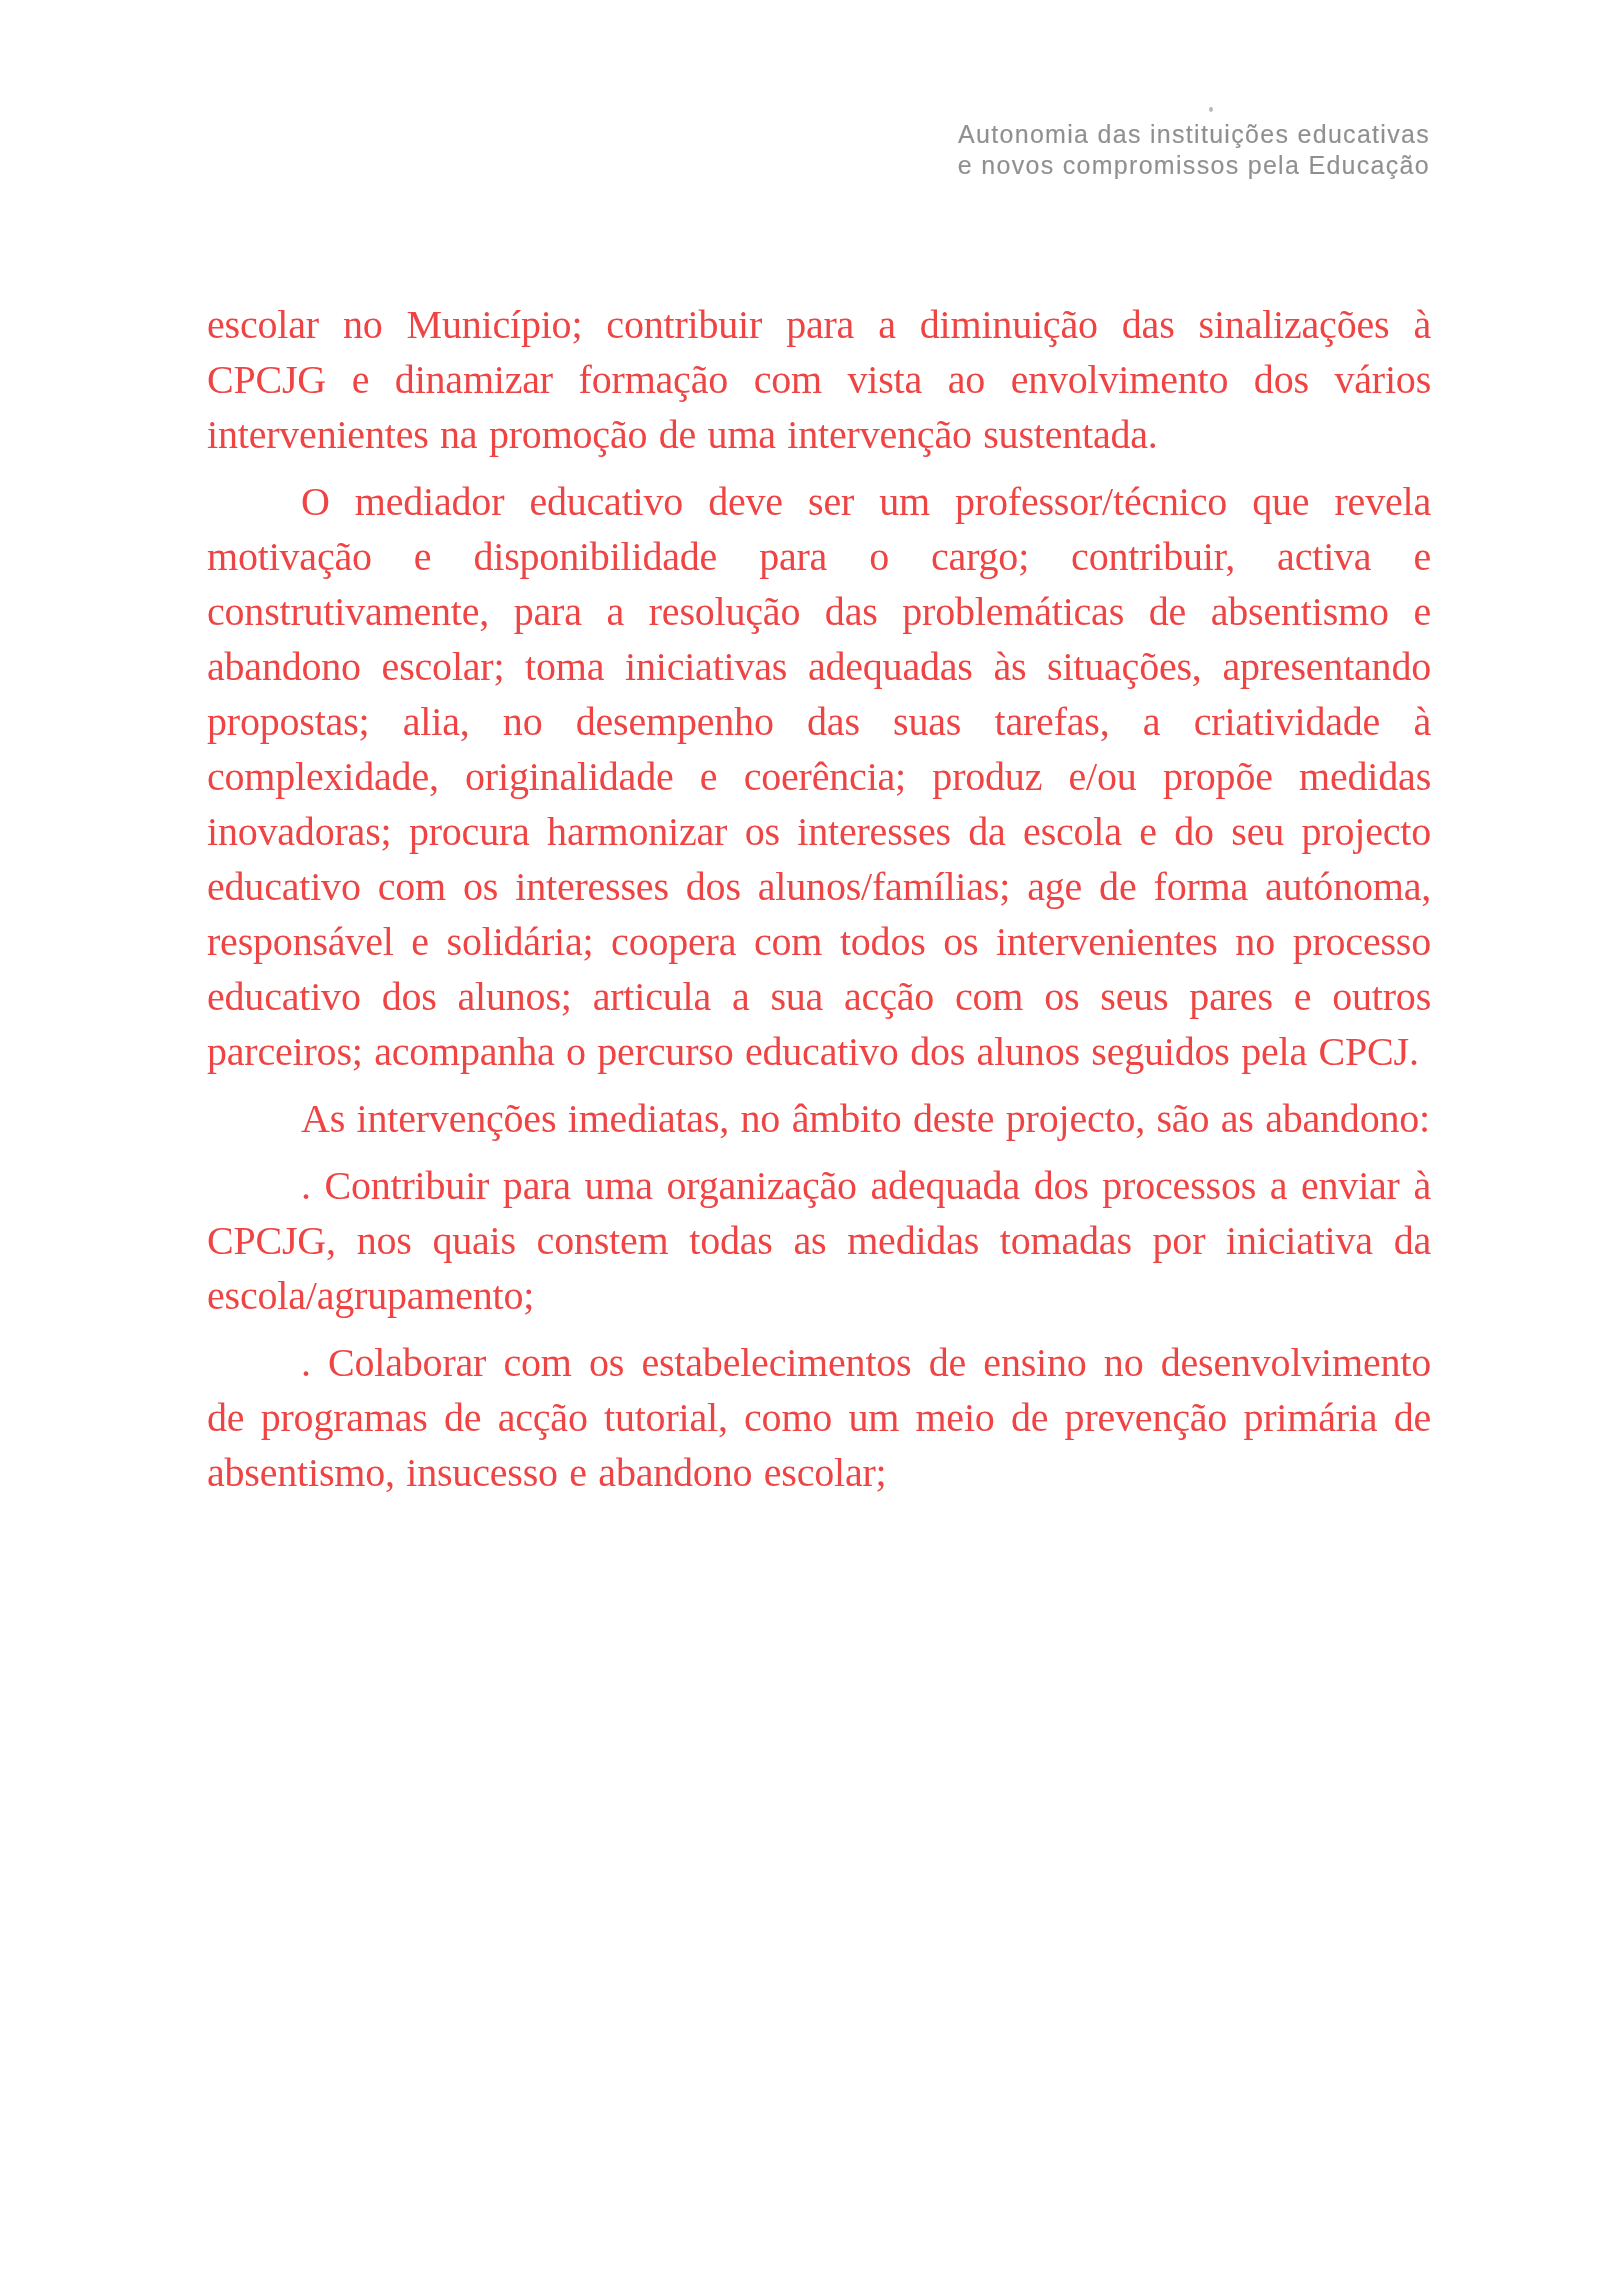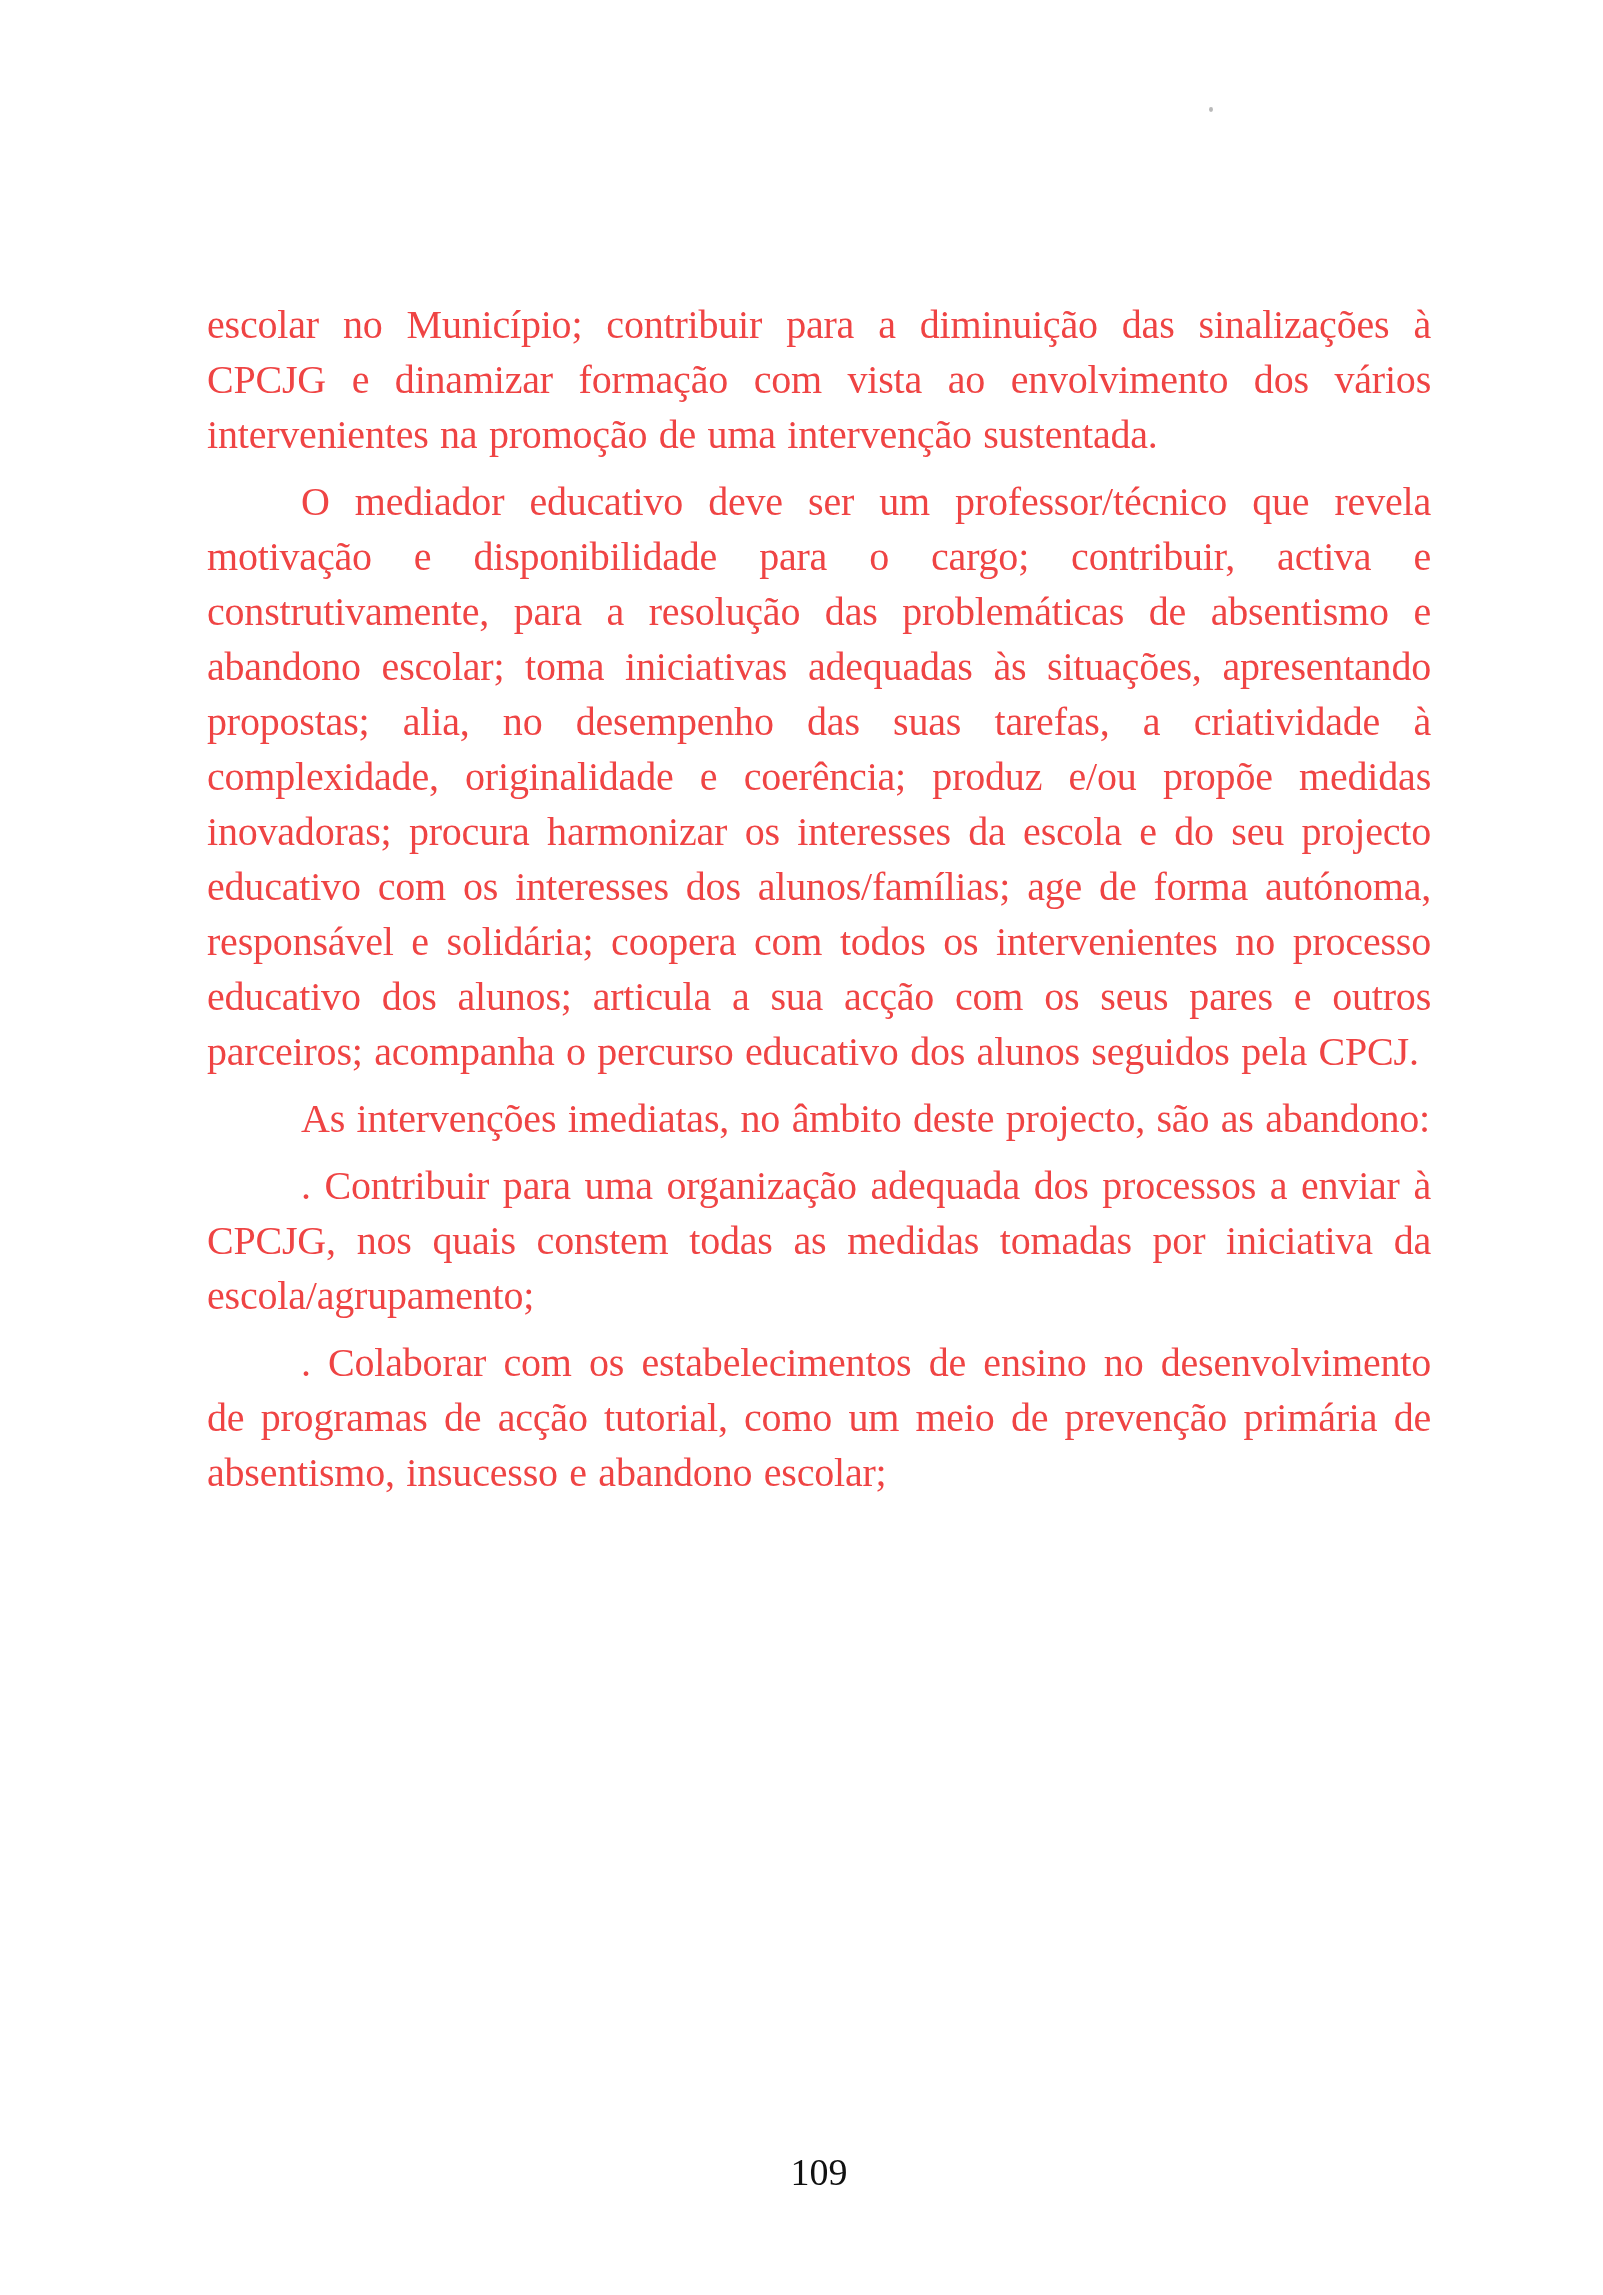--- a/index.html
+++ b/index.html
@@ -70,27 +70,30 @@
     color: #111111;
     font-size: 38px;
     font-family: "Liberation Serif", serif;
   }
 </style>
 </head>
 <body>
 
 <div class="page">
 
+  <div class="running-header">
+    <div>Autonomia das instituições educativas</div>
+    <div>e novos compromissos pela Educação</div>
+  </div>
 
   <div class="speck"></div>
 
   <div class="body-text">
     <p class="para">escolar no Município; contribuir para a diminuição das sinalizações à CPCJG e dinamizar formação com vista ao envolvimento dos vários intervenientes na promoção de uma intervenção sustentada.</p>
     <p class="para spaced indent">O mediador educativo deve ser um professor/técnico que revela motivação e disponibilidade para o cargo; contribuir, activa e construtivamente, para a resolução das problemáticas de absentismo e abandono escolar; toma iniciativas adequadas às situações, apresentando propostas; alia, no desempenho das suas tarefas, a criatividade à complexidade, originalidade e coerência; produz e/ou propõe medidas inovadoras; procura harmonizar os interesses da escola e do seu projecto educativo com os interesses dos alunos/famílias; age de forma autónoma, responsável e solidária; coopera com todos os intervenientes no processo educativo dos alunos; articula a sua acção com os seus pares e outros parceiros; acompanha o percurso educativo dos alunos seguidos pela CPCJ.</p>
     <p class="para spaced indent">As intervenções imediatas, no âmbito deste projecto, são as abandono:</p>
     <p class="para spaced indent">. Contribuir para uma organização adequada dos processos a enviar à CPCJG, nos quais constem todas as medidas tomadas por iniciativa da escola/agrupamento;</p>
     <p class="para spaced indent">. Colaborar com os estabelecimentos de ensino no desenvolvimento de programas de acção tutorial, como um meio de prevenção primária de absentismo, insucesso e abandono escolar;</p>
   </div>
 
-  <div class="page-number">109</div>
 
 </div>
 
 
 </body></html>

